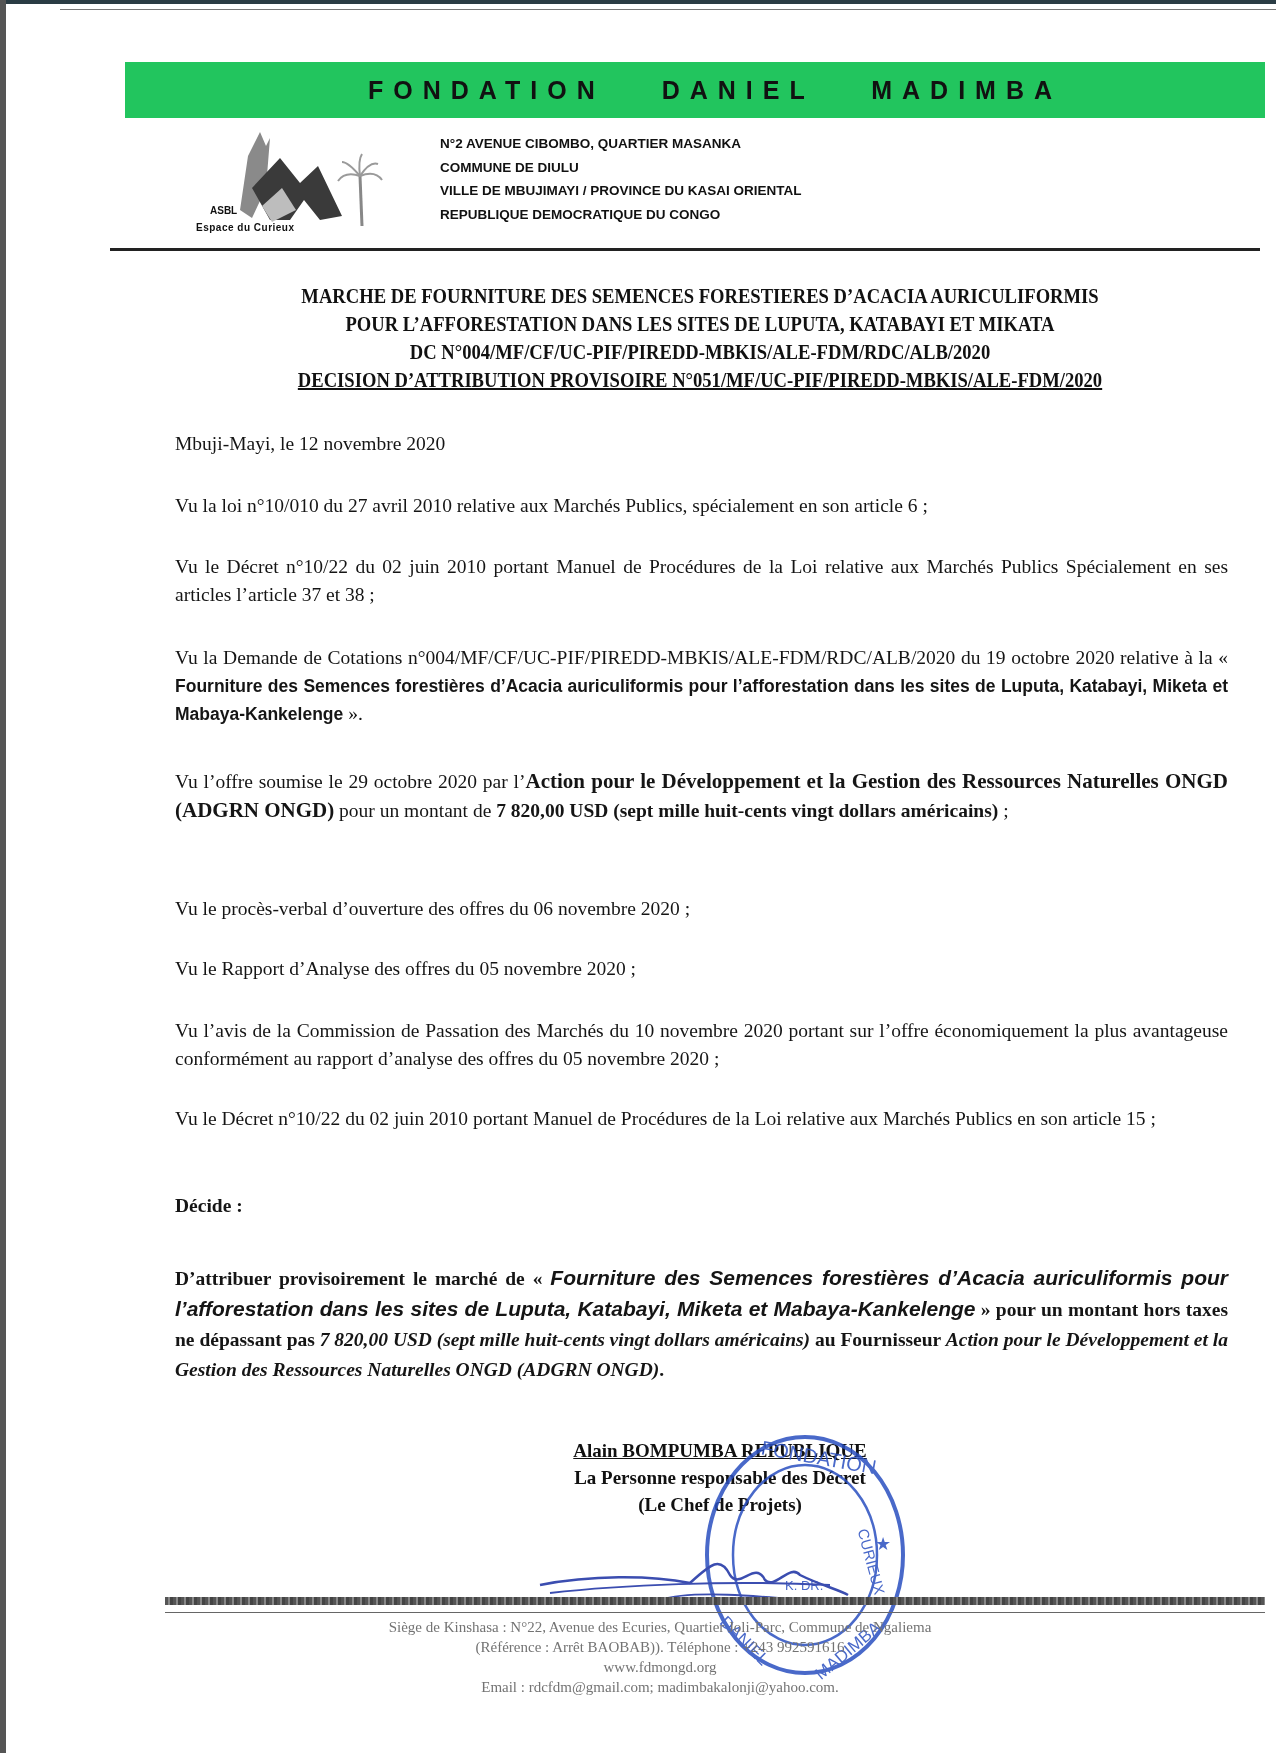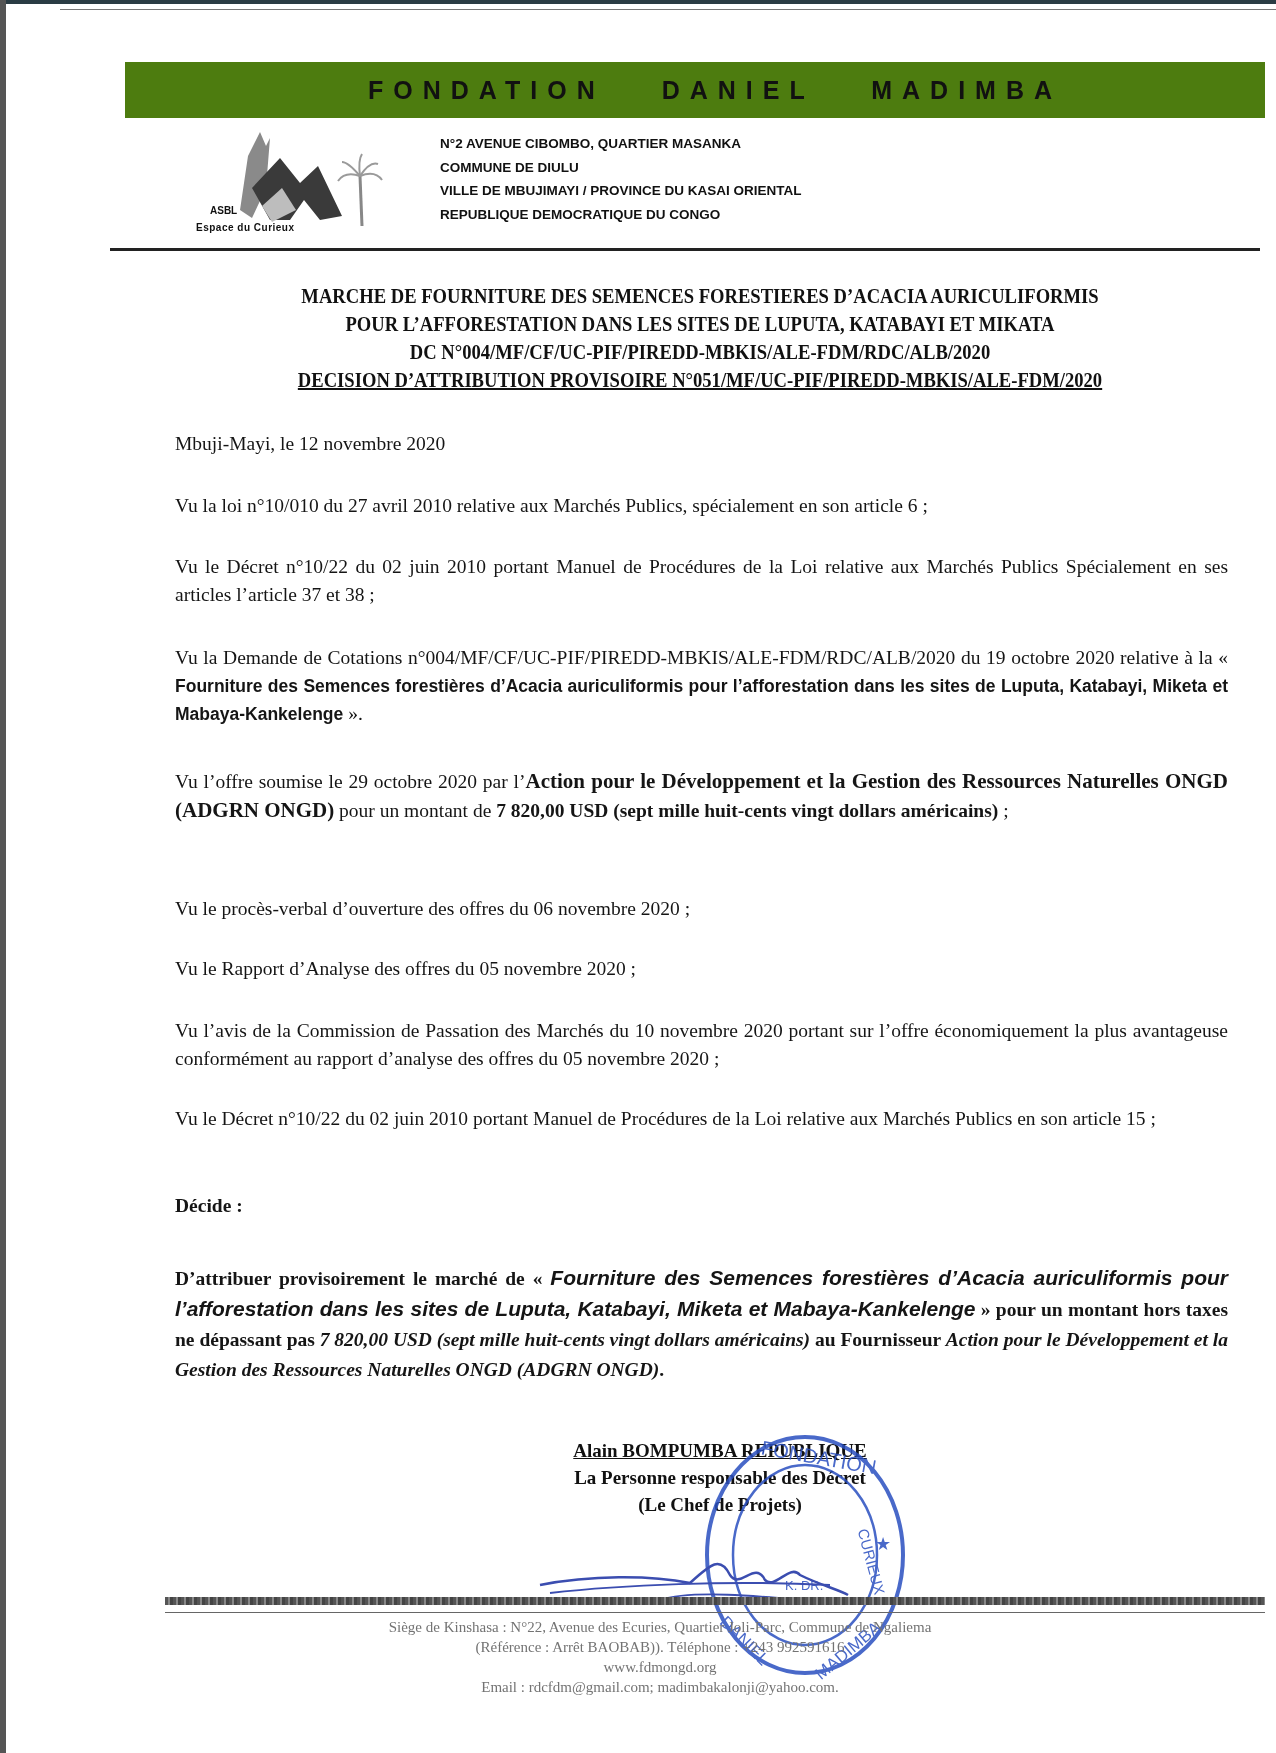--- a/index.html
+++ b/index.html
@@ -6,21 +6,21 @@
   html, body { width: 1276px; height: 1753px; background: #ffffff; overflow: hidden; }
   body { position: relative; font-family: "Liberation Serif", serif; color: #111; }
 
   .page-edge-left { position: absolute; left: 0; top: 0; width: 6px; height: 1753px; background: #555; }
   .page-edge-top { position: absolute; left: 0; top: 0; width: 1276px; height: 4px; background: #2a3c44; }
   .page-top-rule { position: absolute; left: 60px; top: 9px; width: 1216px; height: 1px; background: #777; }
 
   
   .header-bar {
     position: absolute; left: 125px; top: 62px; width: 1140px; height: 56px;
-    background: #4d7c0f;
+    background: #22c55e;
     display: flex; align-items: center; justify-content: center;
   }
   .header-org {
     font-family: "Liberation Sans", sans-serif; font-weight: bold;
     font-size: 25px; letter-spacing: 10px; color: #111;
     word-spacing: 40px; padding-left: 40px;
   }
 
   .logo { position: absolute; left: 200px; top: 128px; width: 190px; height: 115px; }
   .logo-tagline {

